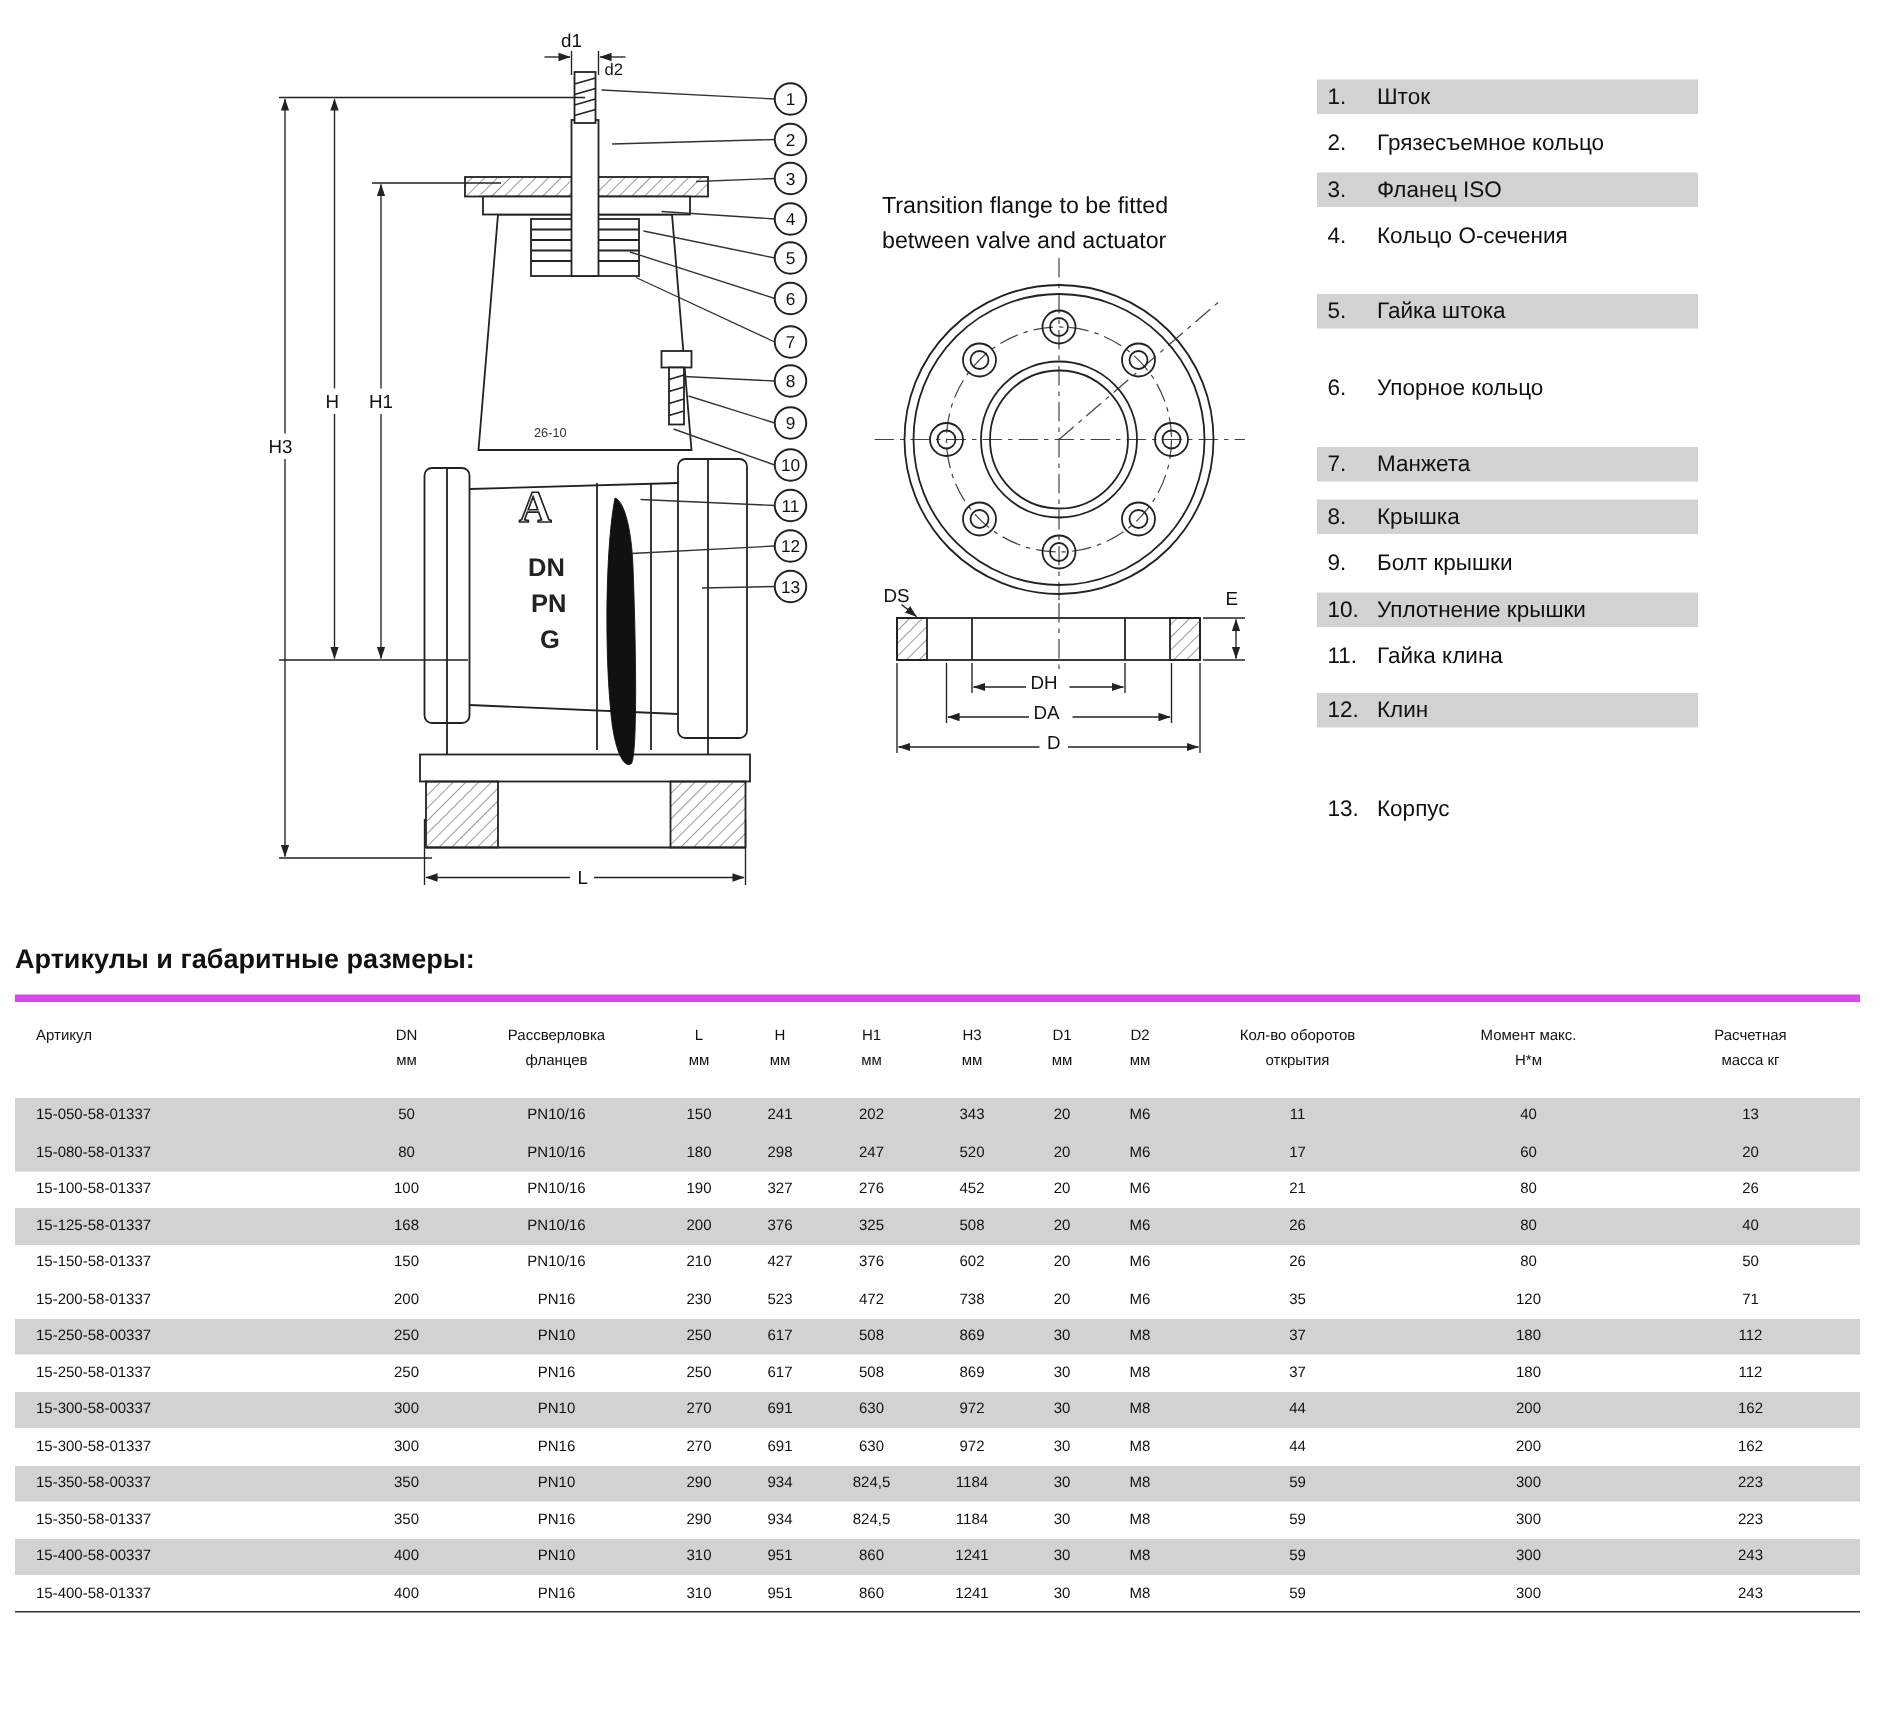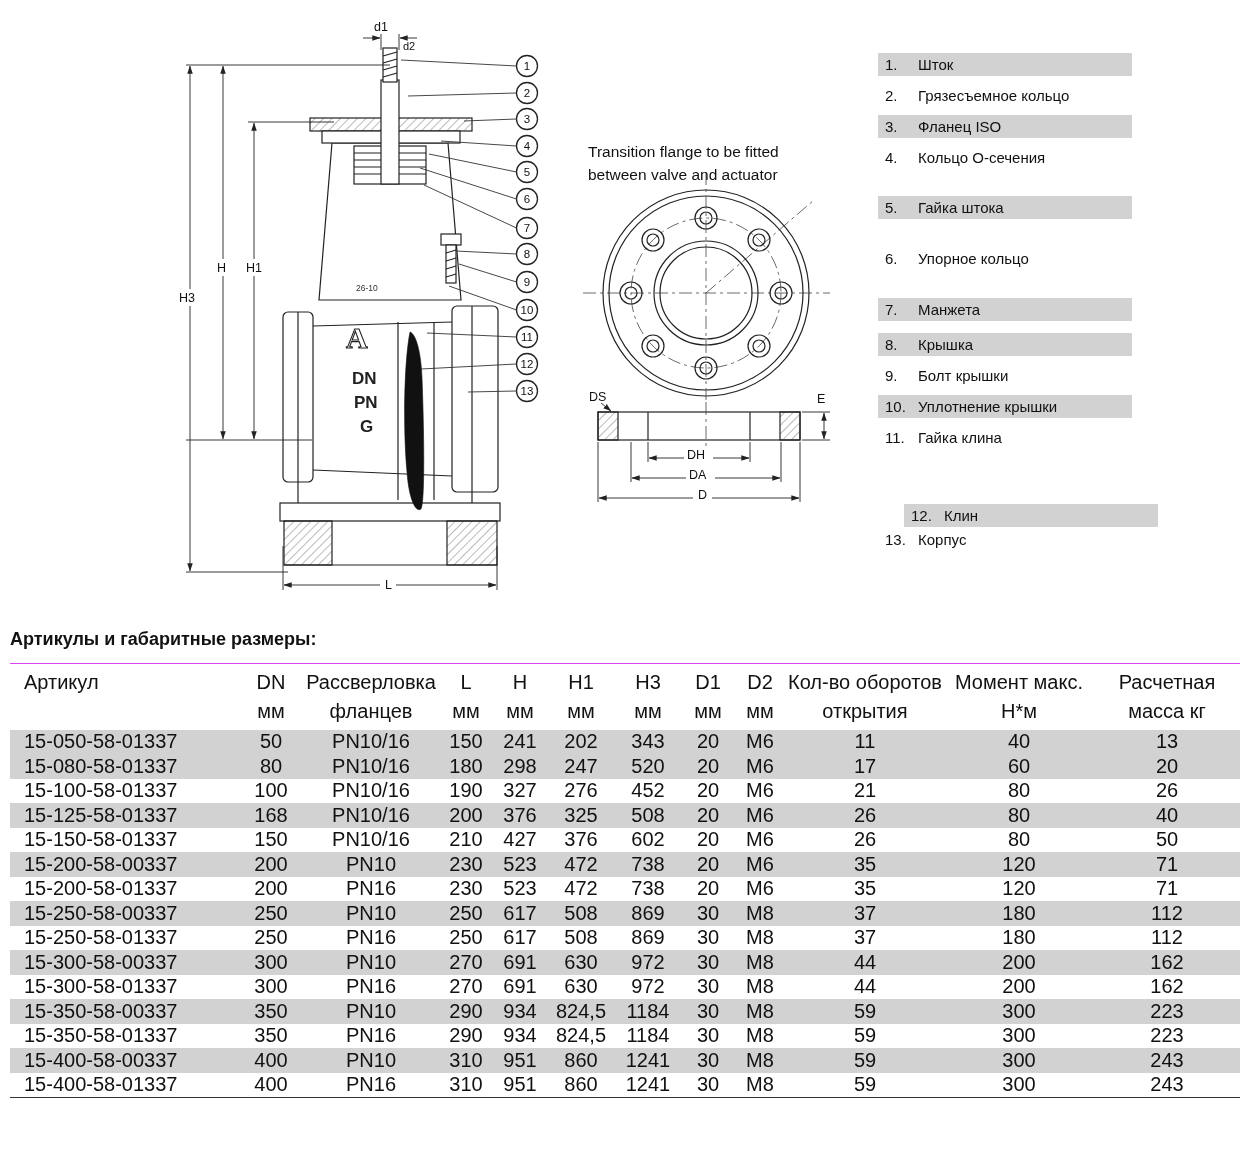--- a/index.html
+++ b/index.html
@@ -22,35 +22,35 @@
   .dimlabel { font-size:12.5px; fill:#111; stroke:none; }
   .dimlabel-sm { font-size:11px; fill:#111; stroke:none; }
   .mark { font-size:17px; font-weight:bold; fill:#222; stroke:none; }
   .mark-sm { font-size:8.5px; fill:#333; stroke:none; }
   .logo { font-family:"Liberation Serif","DejaVu Serif",serif; font-size:30px; font-weight:bold;
           fill:none; stroke:#222; stroke-width:1.1; }
   .leader { stroke:#333; stroke-width:0.9; fill:none; }
   .callout-circle { fill:#fff; stroke:#222; stroke-width:1.3; }
   .callout-num { font-size:11.5px; text-anchor:middle; fill:#111; stroke:none; }
 
-  .note { position:absolute; left:588px; top:140px; font-size:15.5px; line-height:23px; color:#111; }
+  .note { position:absolute; left:588px; top:126px; font-size:15.5px; line-height:23px; color:#111; }
 
   
   #parts-list { position:absolute; left:878px; top:0; width:254px; height:620px; }
   .part-row { position:absolute; left:0; width:254px; height:23px; display:flex; align-items:center;
               font-size:15px; line-height:23px; }
   .part-row.shaded { background:var(--shade,#d2d2d2); }
   .part-num { width:40px; padding-left:7px; flex:none; }
   .part-label { flex:1; white-space:nowrap; }
 
   
   .table-area { position:absolute; left:10px; top:628px; width:1233px; }
   .table-title { font-size:18px; font-weight:bold; line-height:22px; margin:0 0 13px 0; }
   table { border-collapse:collapse; table-layout:fixed; width:1230px;
-          border-top:1px solid #d946ef; border-bottom:1px solid #333; font-size:20px; }
+          border-top:5px solid #d946ef; border-bottom:1px solid #333; font-size:10px; }
   th, td { font-weight:normal; text-align:center; padding:0; white-space:nowrap; overflow:hidden; }
   thead tr.h1 th { height:33px; vertical-align:bottom; padding-bottom:3px; }
   thead tr.h2 th { height:33px; vertical-align:top; padding-top:3px; }
   tbody td { height:24.5px; }
   th.left, td.left { text-align:left; padding-left:14px; }
   tbody tr.shaded { background:var(--shade,#d2d2d2); }
 </style>
 </head>
 <body>
 
@@ -304,21 +304,21 @@
         <span class="part-label">Болт крышки</span>
       </div>
       <div class="part-row shaded" style="top: 395px;">
         <span class="part-num">10.</span>
         <span class="part-label">Уплотнение крышки</span>
       </div>
       <div class="part-row" style="top: 426px;">
         <span class="part-num">11.</span>
         <span class="part-label">Гайка клина</span>
       </div>
-      <div class="part-row shaded" style="top: 504px; margin-left: 26px;">
+      <div class="part-row shaded" style="top: 462px;">
         <span class="part-num">12.</span>
         <span class="part-label">Клин</span>
       </div>
       <div class="part-row" style="top: 528px;">
         <span class="part-num">13.</span>
         <span class="part-label">Корпус</span>
       </div>
     </div>
 
   <div class="table-area">
@@ -432,34 +432,20 @@
             <td>210</td>
             <td>427</td>
             <td>376</td>
             <td>602</td>
             <td>20</td>
             <td>M6</td>
             <td>26</td>
             <td>80</td>
             <td>50</td>
           </tr>
-          <tr class="shaded">
-            <td class="left">15-200-58-00337</td>
-            <td>200</td>
-            <td>PN10</td>
-            <td>230</td>
-            <td>523</td>
-            <td>472</td>
-            <td>738</td>
-            <td>20</td>
-            <td>M6</td>
-            <td>35</td>
-            <td>120</td>
-            <td>71</td>
-          </tr>
           <tr>
             <td class="left">15-200-58-01337</td>
             <td>200</td>
             <td>PN16</td>
             <td>230</td>
             <td>523</td>
             <td>472</td>
             <td>738</td>
             <td>20</td>
             <td>M6</td>

